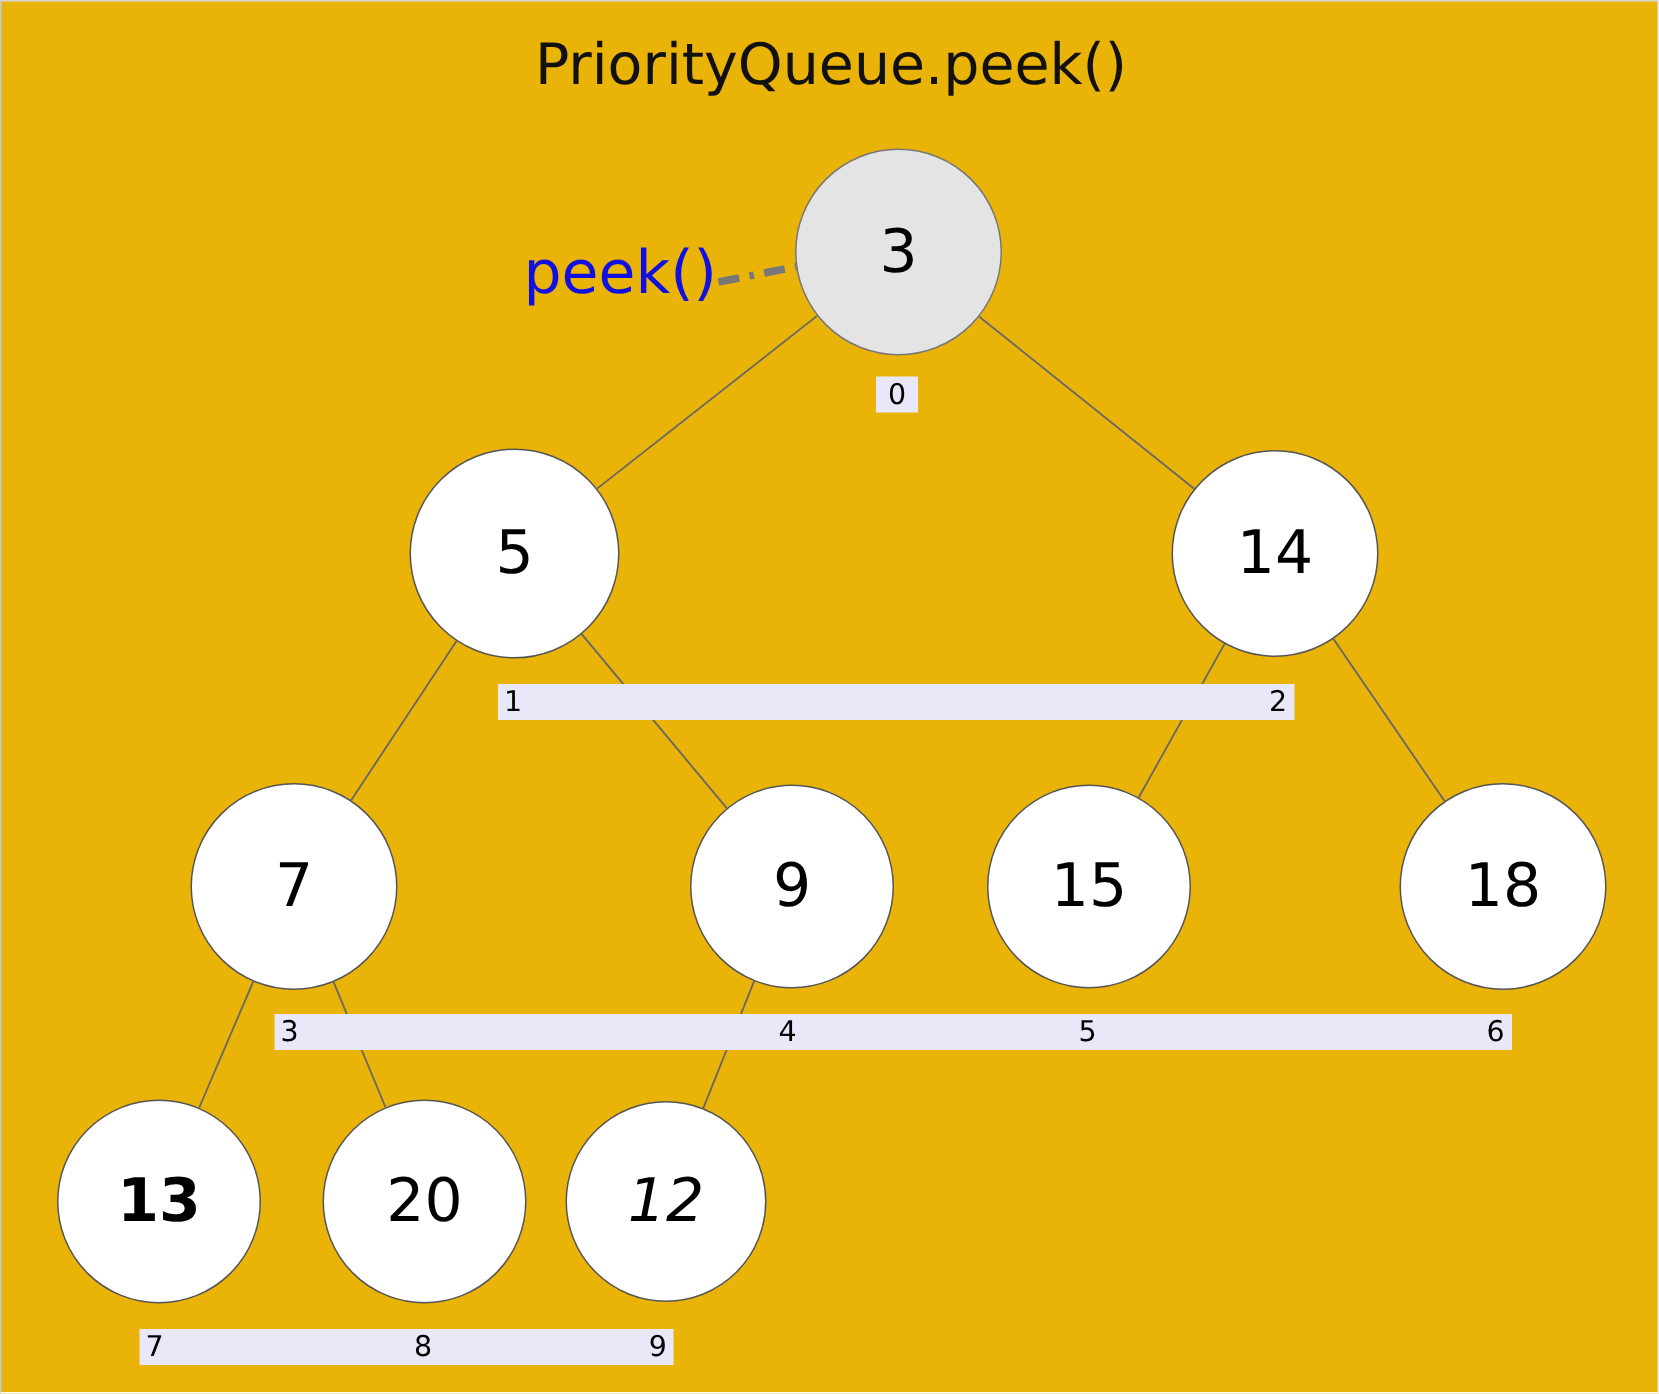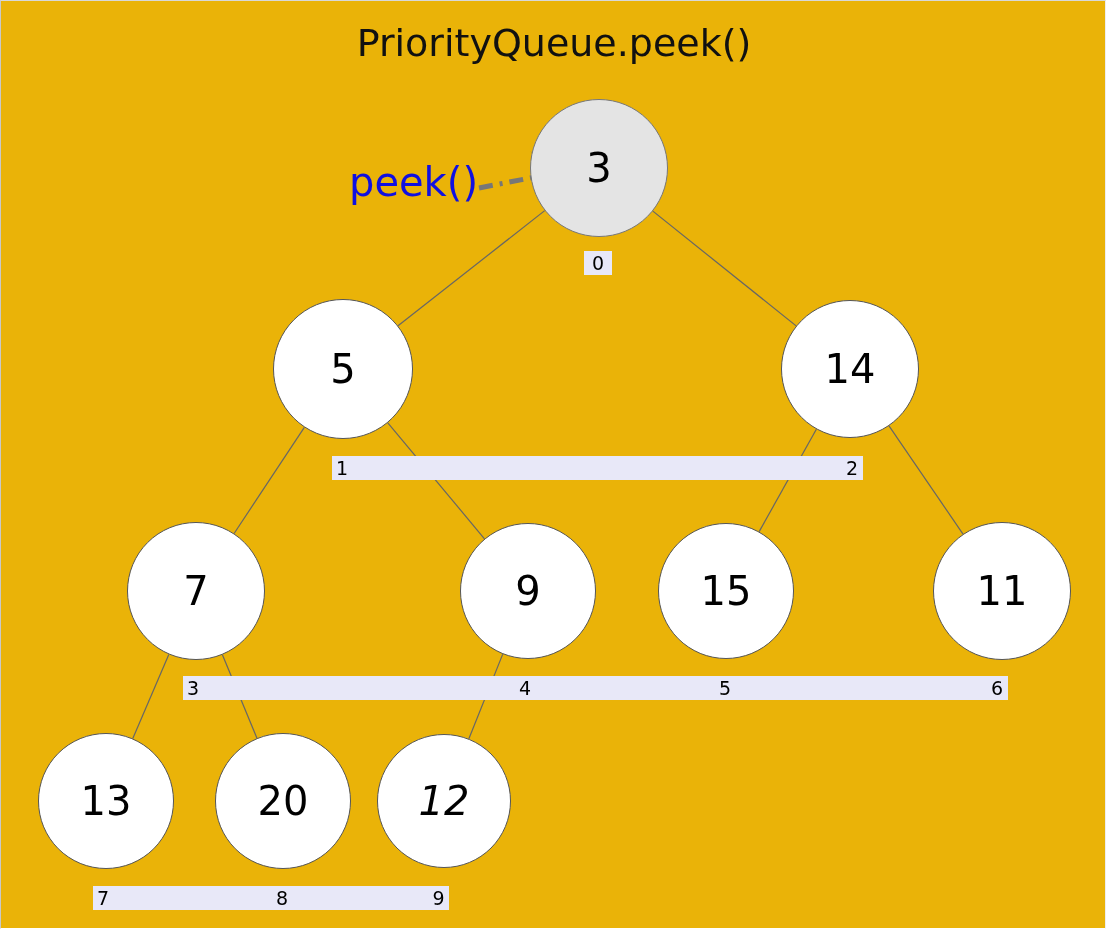--- a/index.html
+++ b/index.html
@@ -119,21 +119,21 @@
       <div class="idx-label" style="left: 427px; top: 885px; width: 21px;">9</div>
     </div>
 
   <div id="nodes">
       <div class="node highlight" style="left: 529px; top: 98px; width: 138px; height: 138px;">3</div>
       <div class="node" style="left: 272px; top: 298px; width: 140px; height: 140px;">5</div>
       <div class="node" style="left: 780px; top: 299px; width: 138px; height: 138px;">14</div>
       <div class="node" style="left: 126px; top: 521px; width: 138px; height: 138px;">7</div>
       <div class="node" style="left: 459px; top: 522px; width: 136px; height: 136px;">9</div>
       <div class="node" style="left: 657px; top: 522px; width: 136px; height: 136px; text-align: center;">15</div>
-      <div class="node" style="left: 932px; top: 521px; width: 138px; height: 138px;">11</div>
-      <div class="node" style="left: 37px; top: 732px; width: 136px; height: 136px;">13</div>
+      <div class="node" style="left: 932px; top: 521px; width: 138px; height: 138px;">18</div>
+      <div class="node" style="left: 37px; top: 732px; width: 136px; height: 136px; font-weight: bold;">13</div>
       <div class="node" style="left: 214px; top: 732px; width: 136px; height: 136px;">20</div>
       <div class="node" style="left: 376px; top: 733px; width: 134px; height: 134px; font-style: italic;">12</div>
     </div>
 
   <div class="callout" id="callout" style="left: 348px; top: 161px;">peek()</div>
 
 </div>
 
 </body></html>

